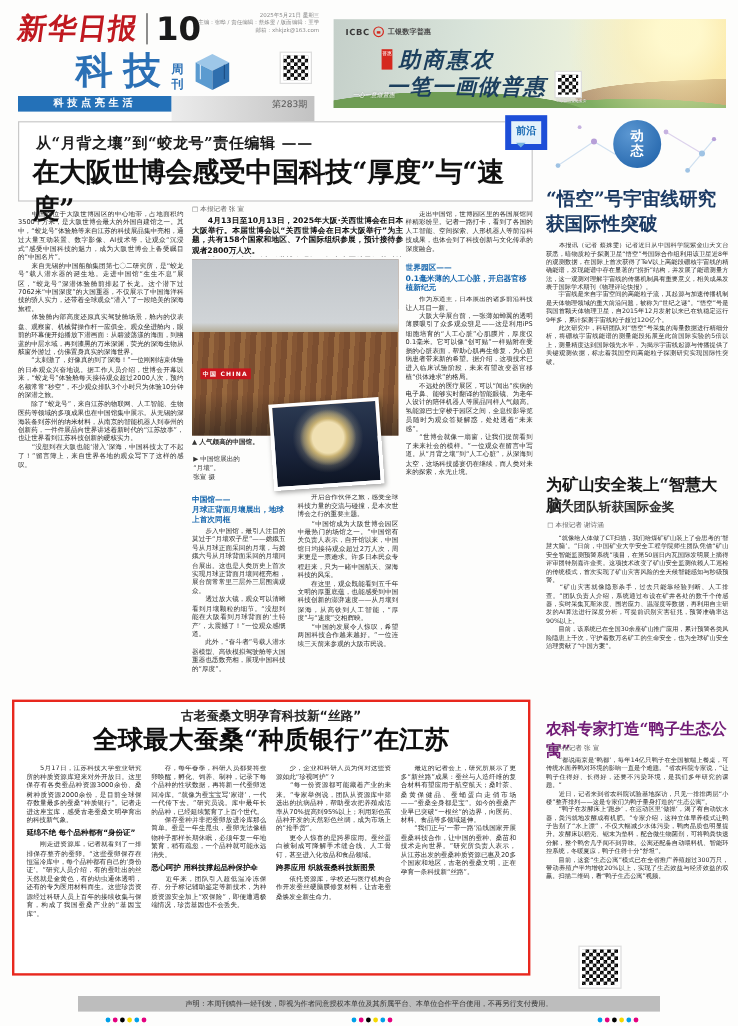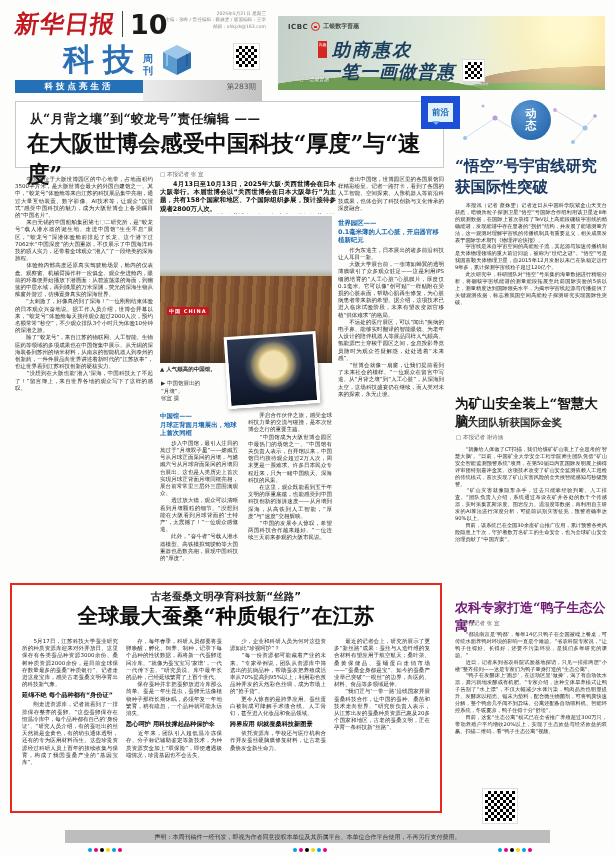--- a/index.html
+++ b/index.html
@@ -48,21 +48,21 @@
            font-family:"DejaVu Serif","Liberation Serif",serif;font-style:italic;letter-spacing:2px;}
   .slogan2{position:absolute;left:44px;top:44px;font-size:18px;font-weight:bold;color:#1c3f5e;
            font-family:Liberation Sans, sans-serif;font-style:italic;letter-spacing:1px;}
   .banner-script{position:absolute;left:16px;top:60px;font-size:5px;color:#fff;font-style:italic;
                  text-shadow:0 0 2px rgba(0,0,0,.4);}
   .banner-qr{position:absolute;left:185px;top:44px;width:21px;height:21px;}
   .banner-qr-cap{position:absolute;left:178px;top:66px;width:40px;font-size:3.2px;color:#fff;text-align:center;
                  text-shadow:0 0 1px rgba(0,0,0,.6);}
   
   .head-box{left:15px;top:101px;width:429px;height:67px;border:1px solid #c9c9c9;box-sizing:border-box;background:#fff;}
-  .tag-bubble{left:421px;top:96px;width:25px;height:19px;background:#e3f1fb;border:7px solid #1d4ed8;
+  .tag-bubble{left:421px;top:96px;width:25px;height:19px;background:#e3f1fb;border:5px solid #1d4ed8;
               color:#1a6bb5;font-size:8.5px;font-weight:bold;text-align:center;line-height:18px;z-index:3;}
   .tag-bubble::after{content:"";position:absolute;left:4px;bottom:-7px;border:4px solid transparent;
               border-top:4px solid #74b3e0;}
   .kicker{left:30px;top:111px;font-size:12.5px;font-weight:bold;color:#1d1d1d;letter-spacing:.5px;}
   .headline{left:27px;top:128px;width:410px;font-size:22.5px;font-weight:bold;color:#111;letter-spacing:-.3px;}
   .col-subhead{font-size:7px;line-height:9.5px;font-weight:bold;color:#1968ae;white-space:pre-line;margin-bottom:3px;}
   .lead-col1{left:15px;top:176px;width:138px;height:408px;overflow:hidden;}
   .byline{font-size:5.5px;color:#666;}
   .lead-byline{left:160px;top:171px;}
   .lead-intro{left:160px;top:180px;width:176px;font-size:6.4px;line-height:8.2px;font-weight:bold;color:#101010;

